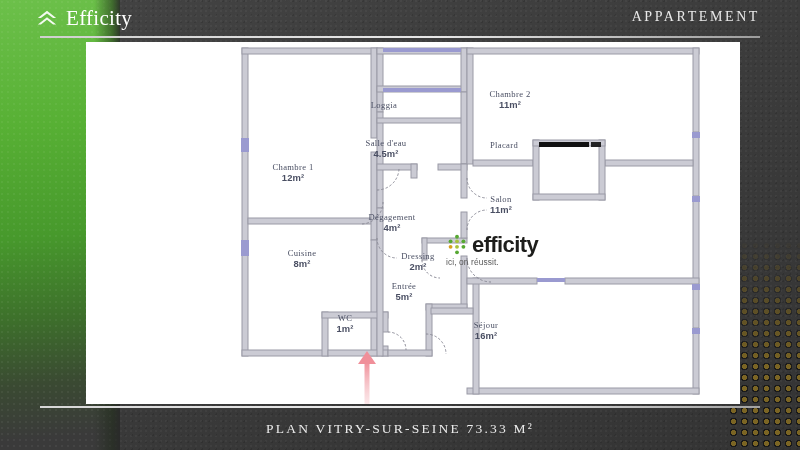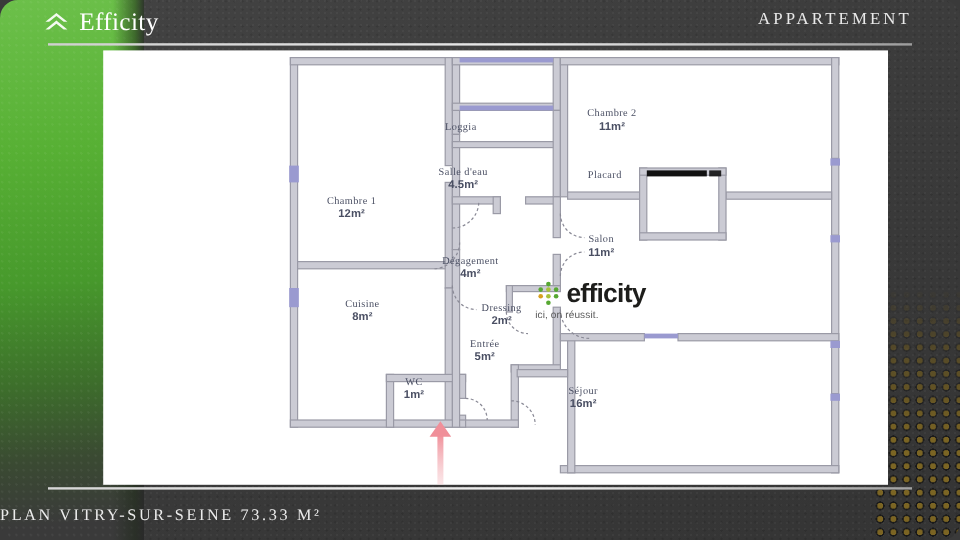--- a/index.html
+++ b/index.html
@@ -3,21 +3,21 @@
 <meta charset="utf-8">
 <title>Efficity Floor Plan</title>
 <style>
   html,body{margin:0;padding:0;}
   body{
     width:800px;height:450px;overflow:hidden;
     font-family:"Liberation Serif",serif;
     background:#3a3a3a;
     position:relative;
   }
-  #stage{position:relative;width:800px;height:450px;overflow:hidden;border-radius:15px;}
+  #stage{position:relative;width:800px;height:450px;overflow:hidden;}
 
   
   .bg-dark{
     position:absolute;inset:0;
     background:
       radial-gradient(circle at 18% 14%, rgba(255,255,255,.035) 0 1px, transparent 1px) 0 0/5px 5px,
       radial-gradient(circle at 62% 73%, rgba(0,0,0,.12) 0 1px, transparent 1px) 2px 3px/7px 7px,
       linear-gradient(160deg,#434343 0%,#3c3c3c 40%,#343434 100%);
   }
   .bg-green{
@@ -56,21 +56,21 @@
   }
   .rule-top{
     position:absolute;left:40px;top:36px;width:720px;height:2px;
     background:linear-gradient(to right,#cfcfcf,#e8e8e8 55%,#9d9d9d);
   }
   .rule-bot{
     position:absolute;left:40px;top:406px;width:720px;height:2px;
     background:linear-gradient(to right,#d6d6d6,#efefef 55%,#a2a2a2);
   }
   .footer-title{
-    position:absolute;left:0;right:0;top:421px;
+    position:absolute;left:0;right:0;top:421px;text-align:center;
     color:#ececec;font-size:13.5px;letter-spacing:2.2px;
     font-family:"Liberation Serif",serif;
   }
 
   
   .plan-sheet{
     position:absolute;left:86px;top:42px;width:654px;height:362px;background:#fff;
   }
   .plan-svg{position:absolute;left:0;top:0;width:654px;height:362px;display:block;}
 

